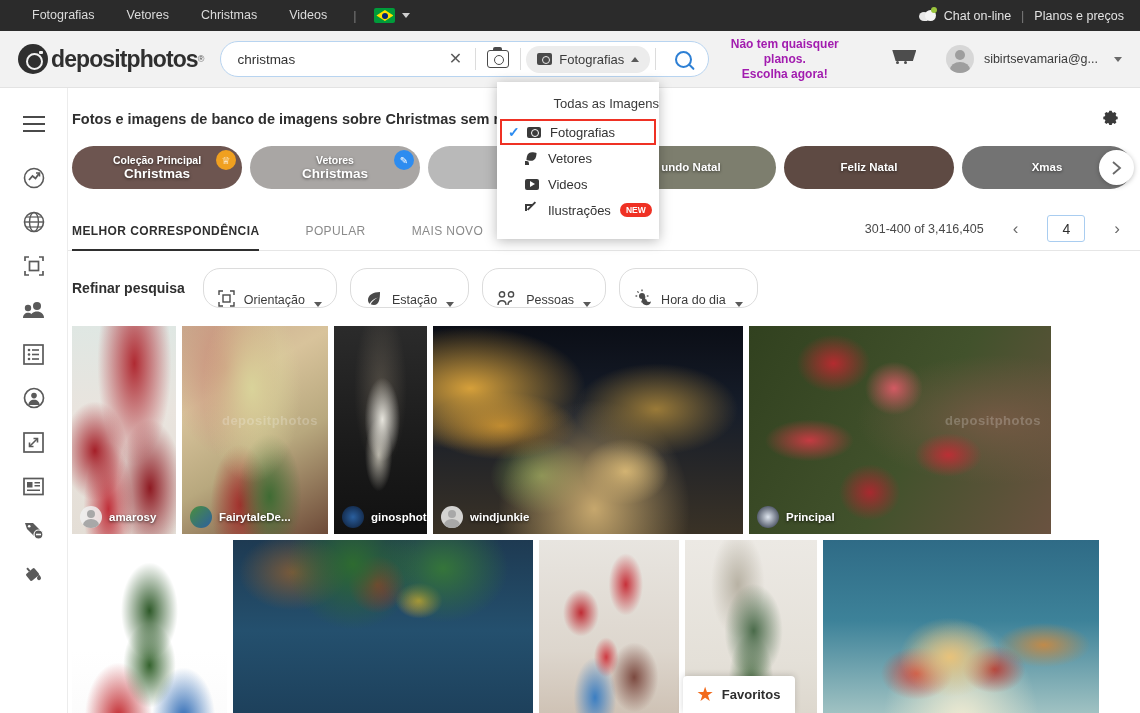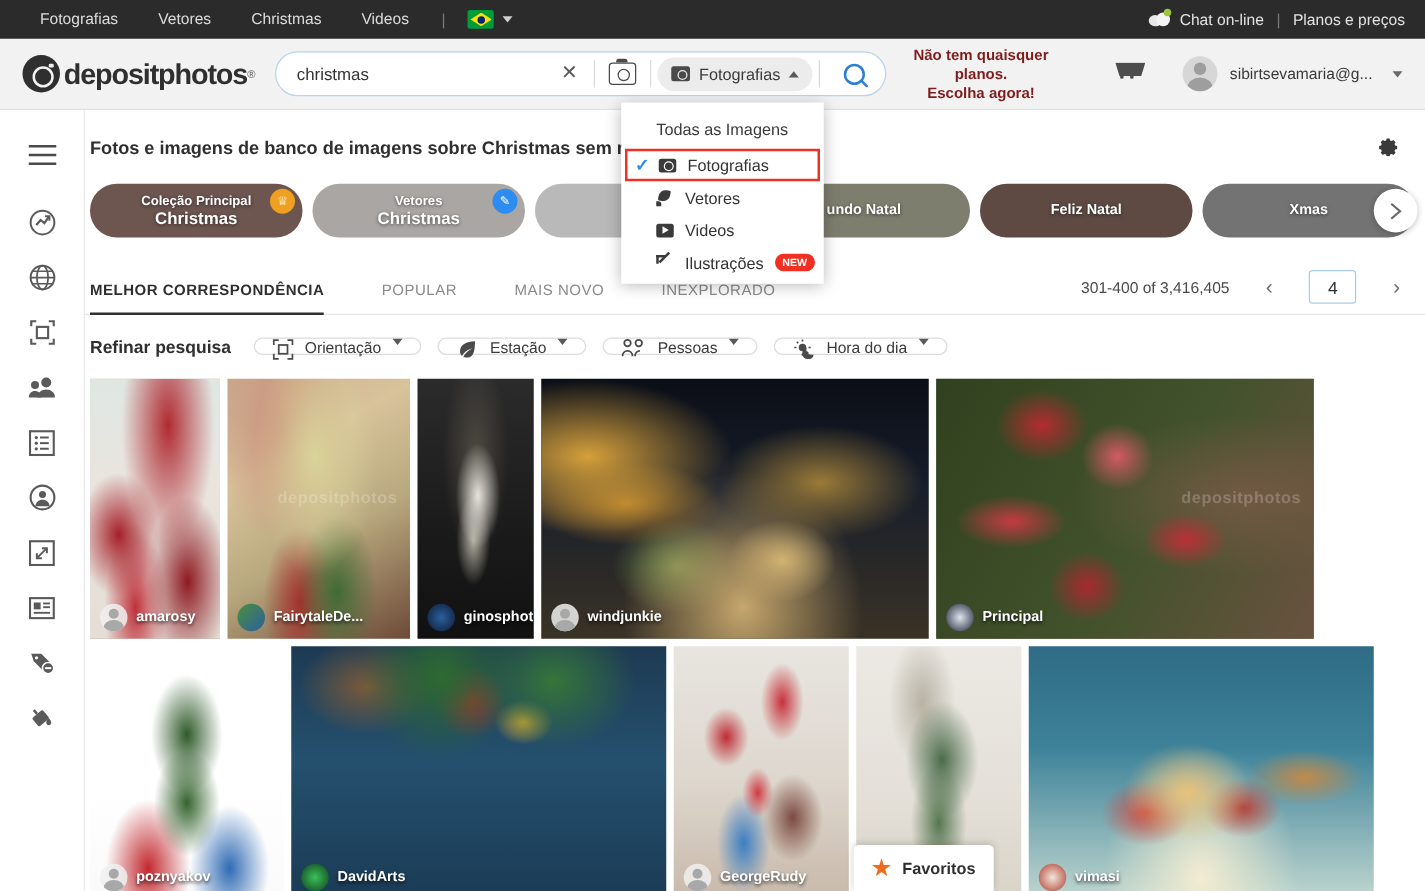--- a/index.html
+++ b/index.html
@@ -136,21 +136,21 @@
   }
   .srch-ico::after {
     content:""; position:absolute; right:-5px; bottom:-3px; width:7px; height:2.4px;
     background:#2d7fd4; transform: rotate(45deg); border-radius:2px;
   }
 
   
   .dropdown {
     position: absolute; left: 497px; top: 82px; width: 162px;
     background:#fff; box-shadow: 0 2px 12px rgba(0,0,0,.28);
-    padding: 8px 0 4px; z-index: 80; font-size: 13px; color:#333;
+    padding: 8px 0 16px; z-index: 80; font-size: 13px; color:#333;text-align:right;
   }
   .dd-head { padding: 6px 0 8px 28px; color:#3a3a3a; font-size:13px; }
   .dd-item {
     display:flex; align-items:center; gap: 9px; padding: 6px 0 6px 28px;
     cursor:pointer; position: relative; height: 26px;
   }
   .dd-item.sel { border: 2px solid #ef3124; margin: 0 3px; padding-left: 25px; }
   .dd-check {
     position:absolute; left: 6px; color:#2d8cf0; font-size: 14px; font-weight:bold;
   }
@@ -193,21 +193,21 @@
     content:""; position:absolute; left:0px; top:0px; width:5px;height:5px;
     border-left:2px solid #3a3a3a; border-top:2px solid #3a3a3a;
   }
   .dd-new {
     margin-left: auto; margin-right: 10px; background:#ef3124; color:#fff;
     font-size: 8.5px; font-weight:bold; border-radius: 8px; padding: 2px 6px;
   }
 
   
   .hdr-right { margin-left: auto; display:flex; align-items:center; gap: 0; }
-  .plans { font-size: 12px; font-weight: bold; color:#7f1d1d; text-align:center;
+  .plans { font-size: 12px; font-weight: bold; color:#a21caf; text-align:center;
            line-height: 15px; margin-right: 30px; cursor:pointer; }
   .cart {
     width: 26px; height: 18px; position: relative; margin-right: 30px; cursor:pointer;
   }
   .cart::before {
     content:""; position:absolute; left:2px; top:0;
     border-left: 12px solid #4d4d4d; border-right: 12px solid #4d4d4d;
     width:0; height: 11px;
     clip-path: polygon(0 0, 100% 0, 86% 100%, 14% 100%);
   }
@@ -309,22 +309,22 @@
   .pager-box {
     width: 38px; height: 27px; border: 1px solid #a9cdf0; border-radius: 3px;
     display:flex; align-items:center; justify-content:center; font-size: 14px;
     color:#2f2f2f; cursor:text;
   }
 
   
   .refine { display:flex; align-items:center; gap: 13px; margin-top: 17px; padding-left: 4px;}
   .refine-label { font-size: 14px; font-weight:bold; color:#2f2f2f; margin-right: 5px;}
   .chip {
-    height: 14px; border:1px solid #dcdcdc; border-radius: 17px; display:flex;
-    align-items:flex-start; gap: 9px; padding: 0 14px; font-size: 12.5px; color:#3b3b3b;
+    height: 40px; border:1px solid #dcdcdc; border-radius: 17px; display:flex;
+    align-items:flex-end; gap: 9px; padding: 0 14px; font-size: 12.5px; color:#3b3b3b;
     cursor:pointer; background:#fff;
   }
   .chip .cv {
     width:0;height:0;border-left:4px solid transparent;border-right:4px solid transparent;
     border-top:5px solid #5a5a5a;
   }
 
   
   .grid { margin-top: 18px; padding-left: 4px; padding-right: 16px; }
   .grid-row { display:flex; gap: 6px; margin-bottom: 6px; }

